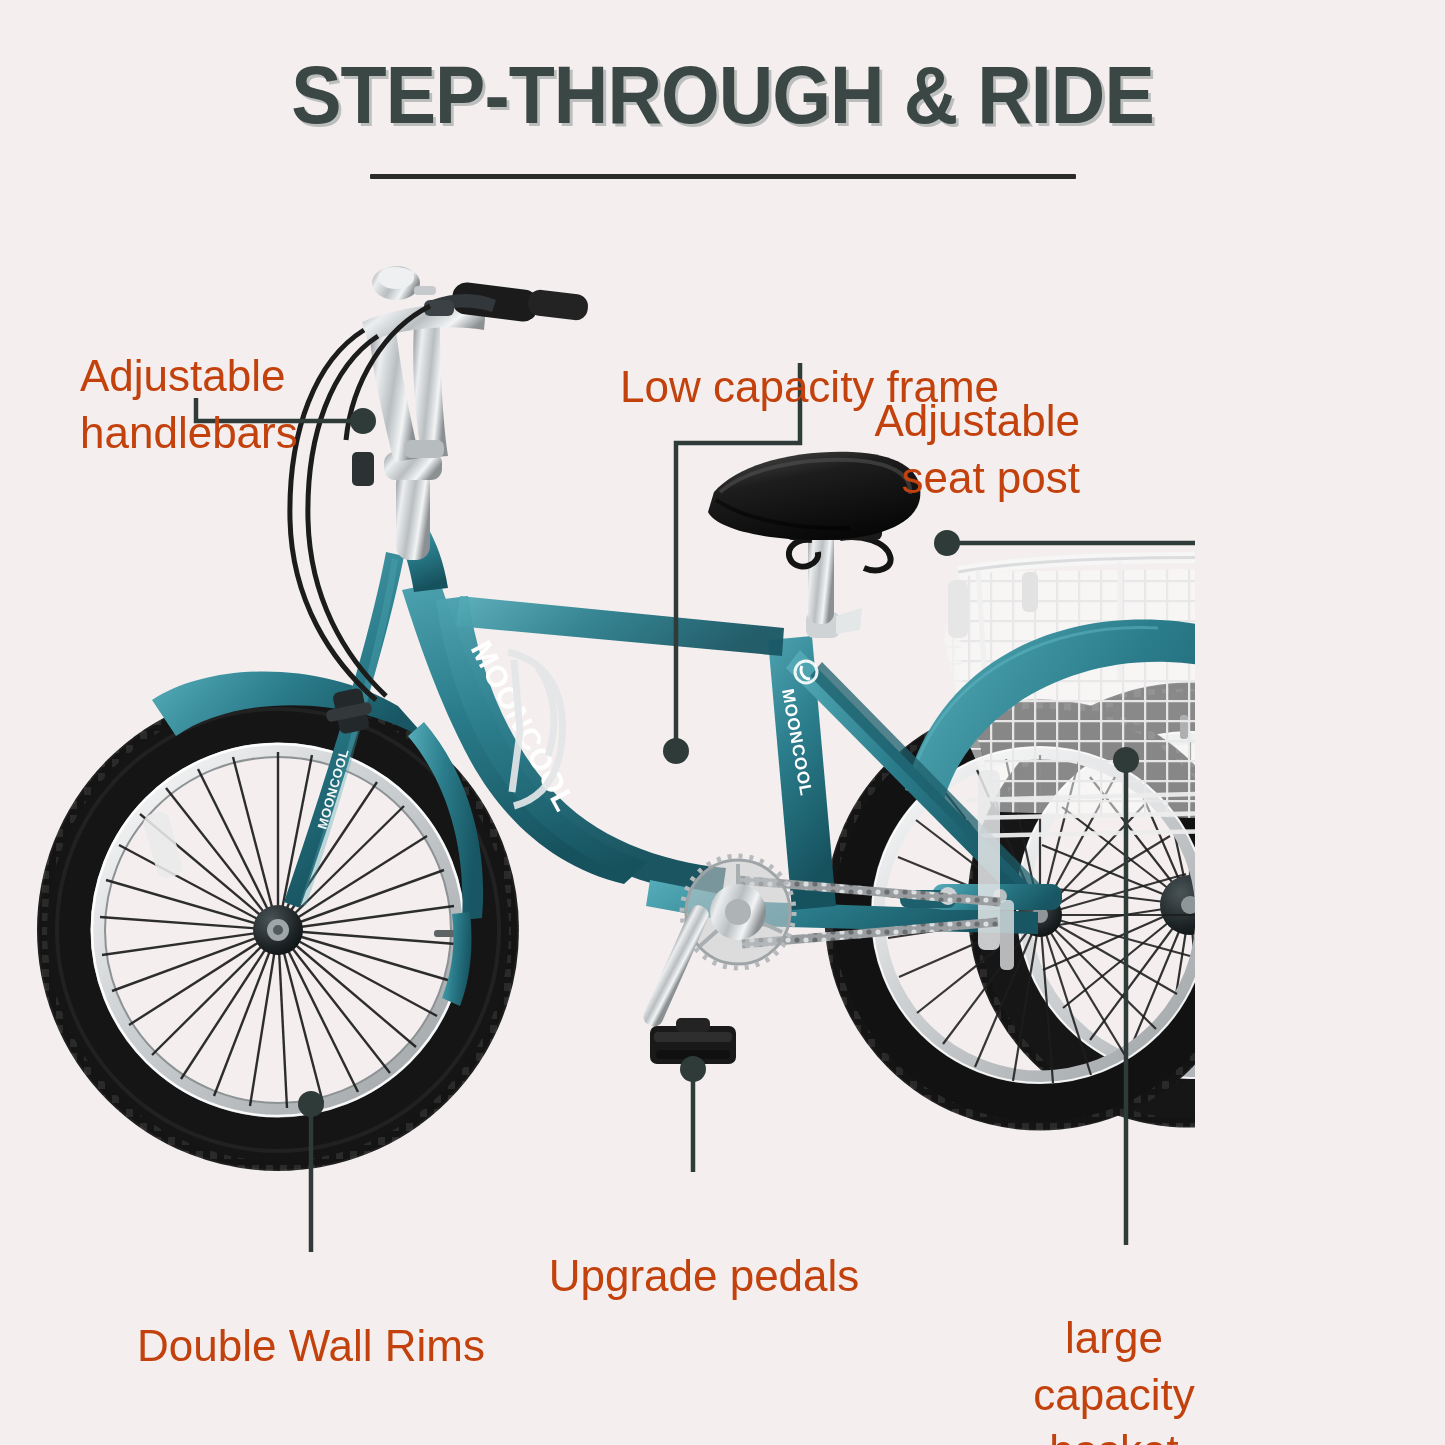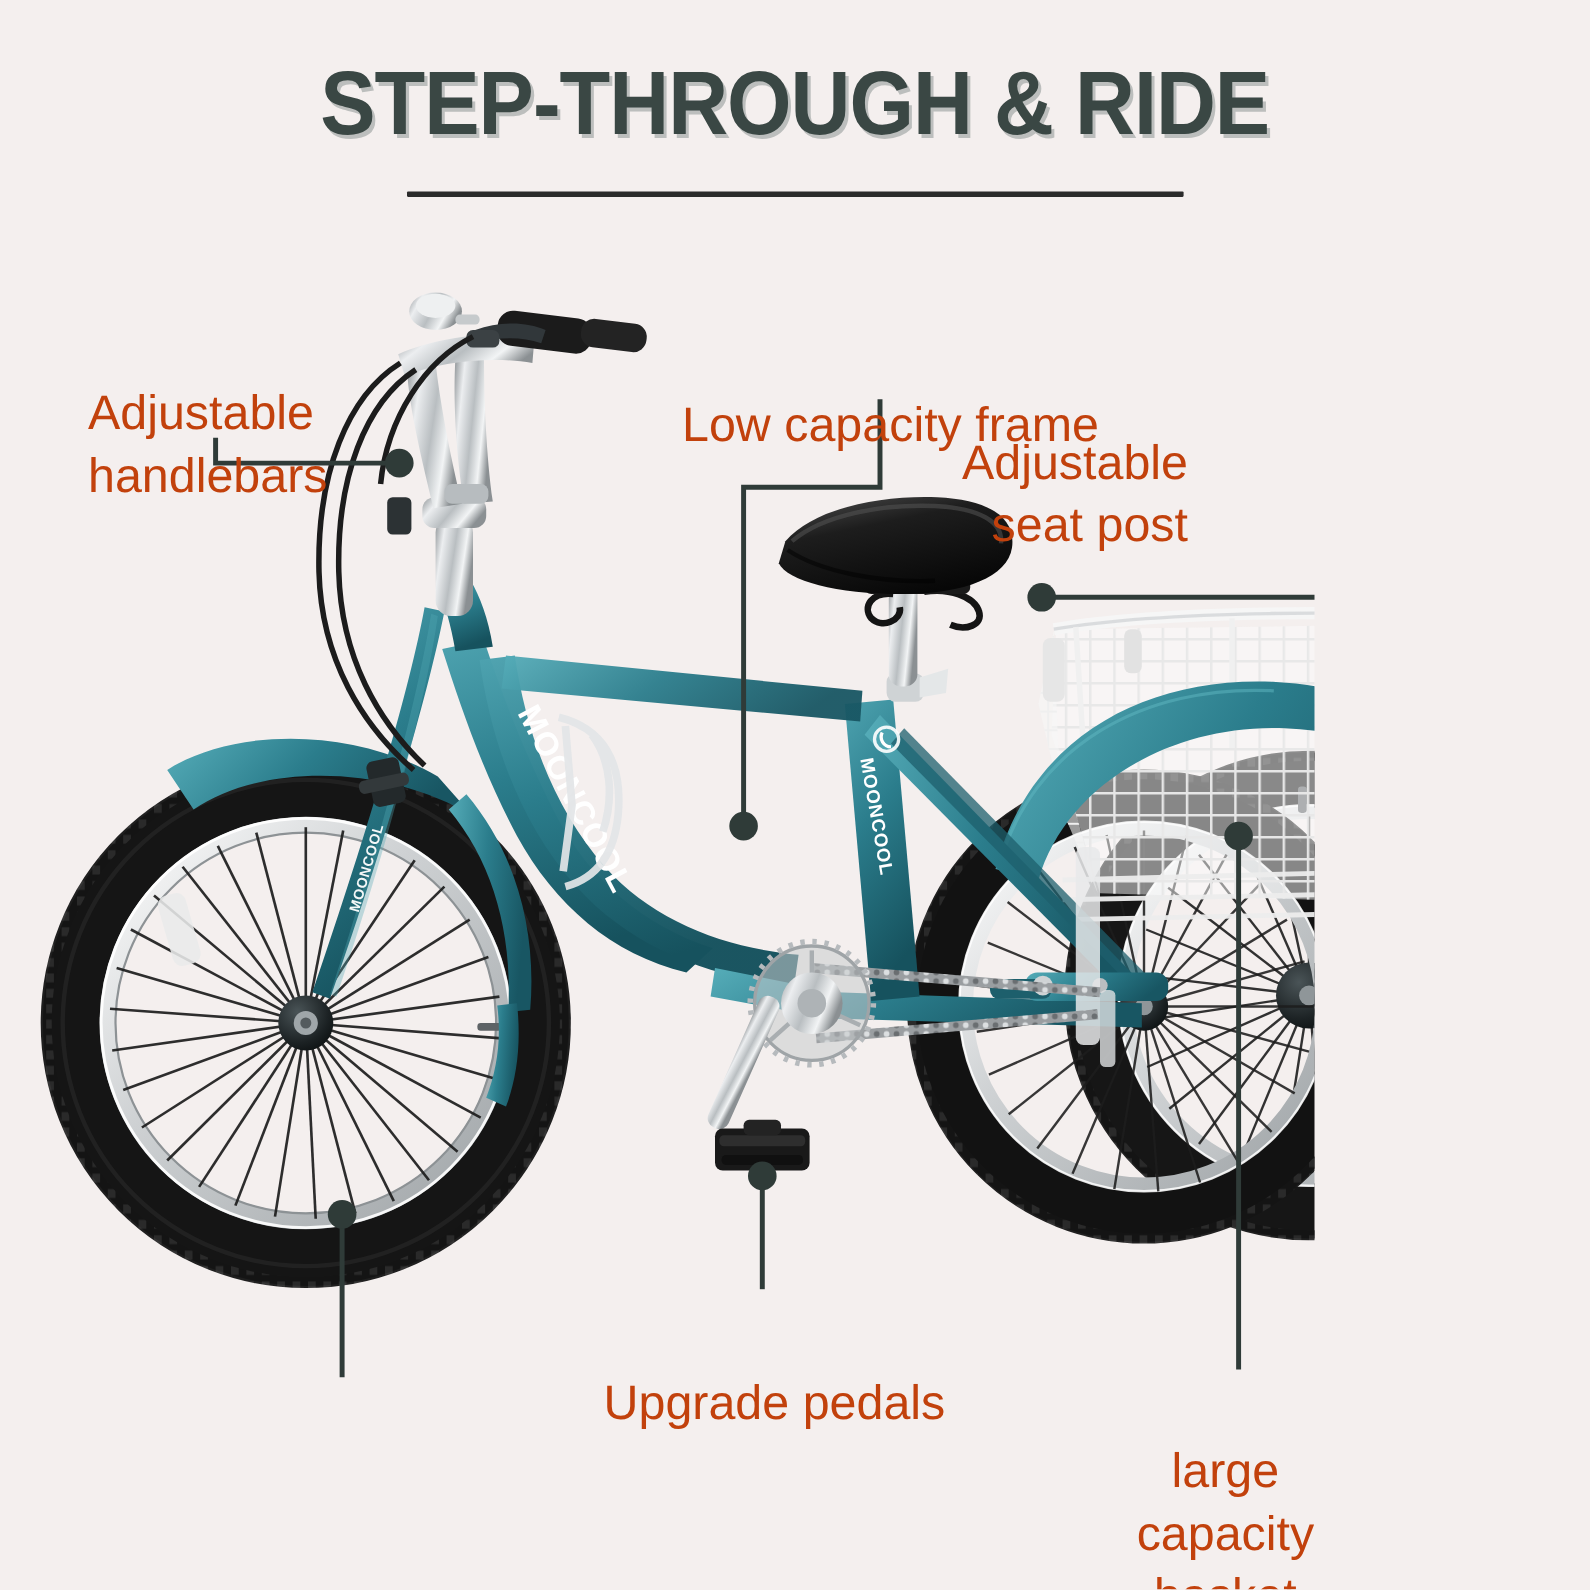--- a/index.html
+++ b/index.html
@@ -446,20 +446,23 @@
 
   <div class="callout" style="left:620px; top:303px;">
     <span>Low capacity frame</span>
   </div>
 
   <div class="callout c-right" style="right:115px; top:337px;">
     <span>Adjustable
 seat post</span>
   </div>
 
+  <div class="callout c-center" style="left:311px; top:1262px; transform:translateX(-50%);">
+    <span>Double Wall Rims</span>
+  </div>
 
   <div class="callout c-center" style="left:1114px; top:1254px; transform:translateX(-50%);">
     <span>large capacity
 basket</span>
   </div>
 
   <div class="callout c-center" style="left:704px; top:1192px; transform:translateX(-50%);">
     <span>Upgrade pedals</span>
   </div>
 

